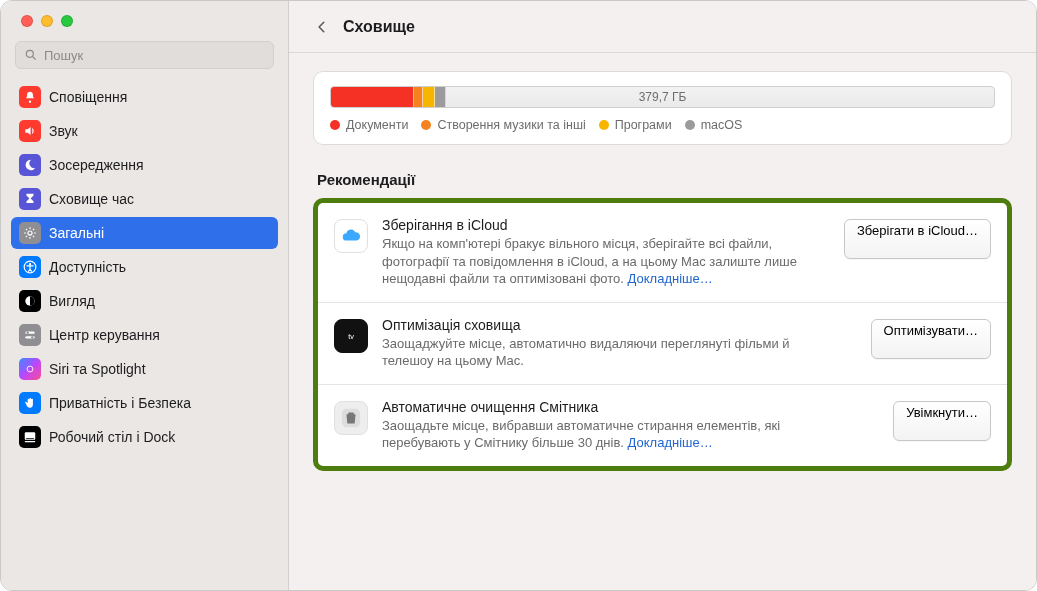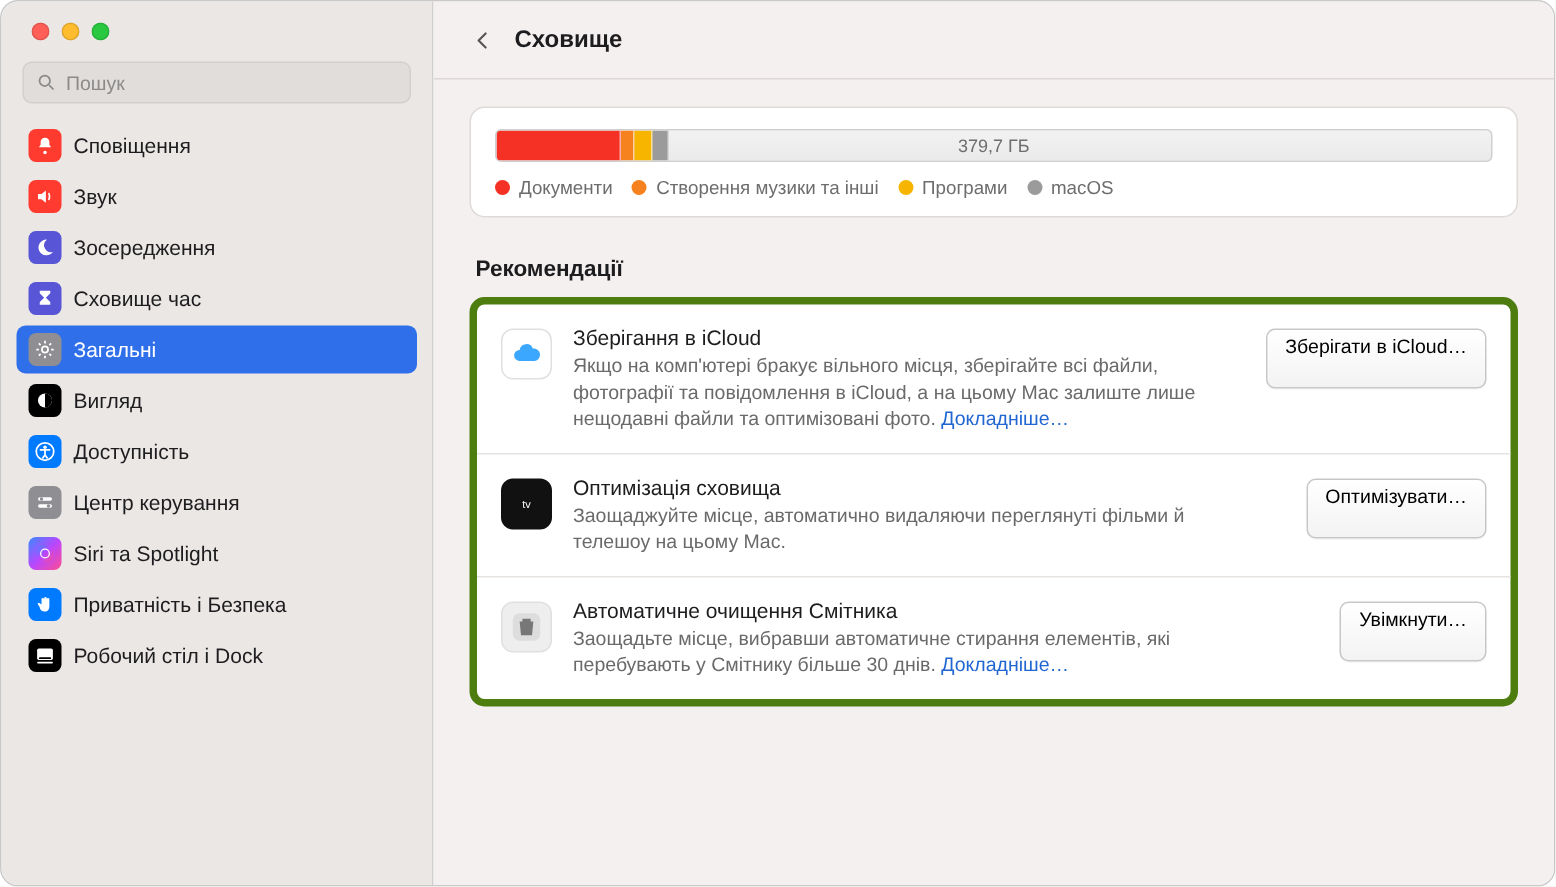--- a/index.html
+++ b/index.html
@@ -218,34 +218,34 @@
         </div>
         <div class="nav-item selected">
           <span class="icon-box" style="background: rgb(142, 142, 147);">
             <svg viewBox="0 0 24 24">
               <use href="#gear-icon"></use>
             </svg>
           </span>
           <span class="label">Загальні</span>
         </div>
         <div class="nav-item">
+          <span class="icon-box" style="background: rgb(0, 122, 255);">
+            <svg viewBox="0 0 24 24">
+              <use href="#accessibility-icon"></use>
+            </svg>
+          </span>
+          <span class="label">Доступність</span>
+        </div>
+        <div class="nav-item">
           <span class="icon-box" style="background: rgb(0, 0, 0);">
             <svg viewBox="0 0 24 24">
               <use href="#contrast-icon"></use>
             </svg>
           </span>
           <span class="label">Вигляд</span>
-        </div>
-        <div class="nav-item">
-          <span class="icon-box" style="background: rgb(0, 122, 255);">
-            <svg viewBox="0 0 24 24">
-              <use href="#accessibility-icon"></use>
-            </svg>
-          </span>
-          <span class="label">Доступність</span>
         </div>
         <div class="nav-item">
           <span class="icon-box" style="background: rgb(142, 142, 147);">
             <svg viewBox="0 0 24 24">
               <use href="#switches-icon"></use>
             </svg>
           </span>
           <span class="label">Центр керування</span>
         </div>
         <div class="nav-item">

